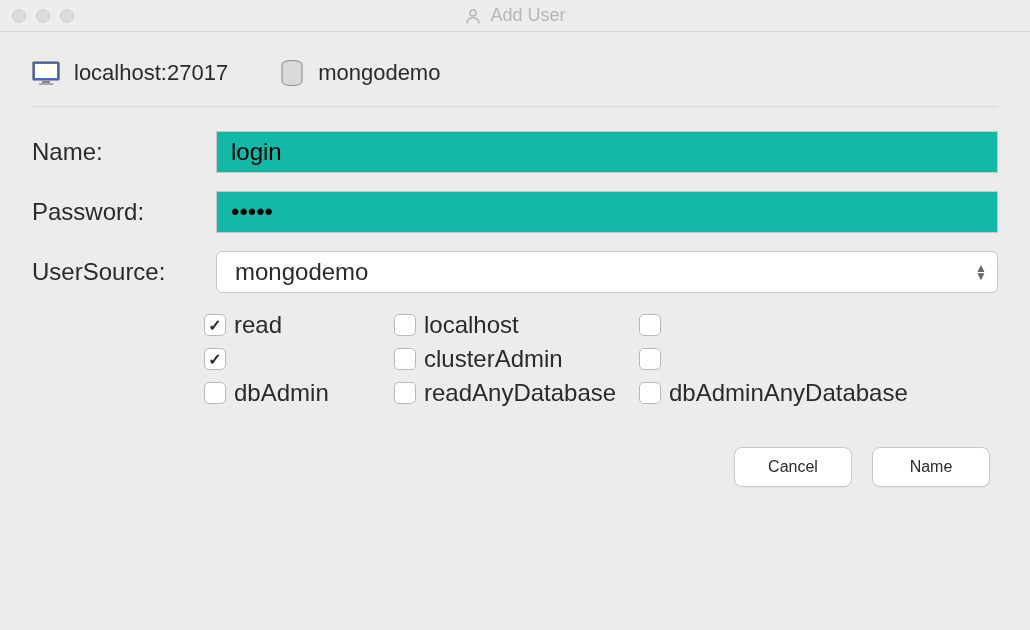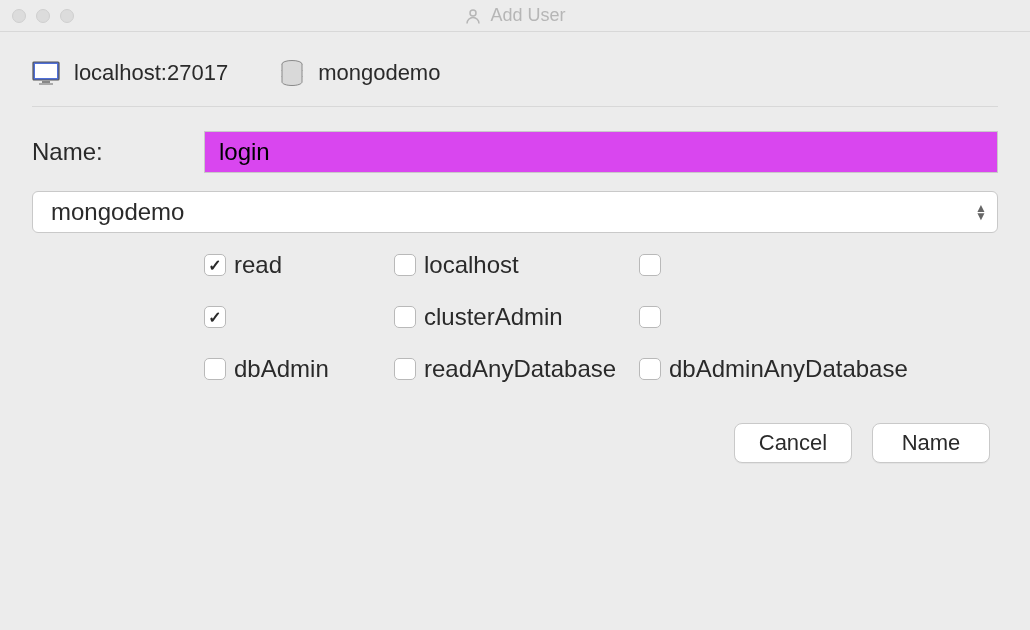--- a/index.html
+++ b/index.html
@@ -59,33 +59,33 @@
       justify-content: center;
     }
     .monitor-icon svg { width: 28px; height: 24px; }
     .db-icon svg { width: 24px; height: 26px; }
     .form-area {
       padding: 24px 32px 0 32px;
     }
     .form-row {
       display: flex;
       align-items: center;
-      gap: 12px;
+      gap: 24px;
       margin-bottom: 18px;
     }
     .form-label {
       width: 160px;
       font-size: 24px;
       color: #2a2a2a;
     }
     .text-input {
       flex: 1;
       height: 42px;
       border: 1px solid #c9c9c9;
-      background: #d946ef;
+      background: #14b8a6;
       font-size: 24px;
       padding: 0 14px;
       outline: none;
     }
     .select-wrap {
       flex: 1;
       position: relative;
       height: 42px;
       border: 1px solid #c9c9c9;
       border-radius: 6px;
@@ -98,21 +98,21 @@
     .select-arrows {
       position: absolute;
       right: 10px; top: 50%; transform: translateY(-50%);
       display: flex; flex-direction: column; line-height: 8px;
       font-size: 12px; color: #666;
     }
     .roles-grid {
       margin-left: 172px;
       display: grid;
       grid-template-columns: 190px 245px 330px;
-      row-gap: 24px;
+      row-gap: 6px;
       margin-top: 14px;
       margin-bottom: 40px;
     }
     .role-item {
       display: flex;
       align-items: center;
       gap: 8px;
       font-size: 24px;
     }
     .checkbox {
@@ -135,21 +135,21 @@
       justify-content: flex-end;
       gap: 20px;
       padding: 0 40px 24px 0;
     }
     .btn {
       min-width: 118px;
       height: 40px;
       border: 1px solid #c9c9c9;
       border-radius: 8px;
       background: #fff;
-      font-size: 22px;
+      font-size: 16px;
       display: inline-flex;
       align-items: center;
       justify-content: center;
       cursor: pointer;
       box-shadow: 0 1px 0 rgba(0,0,0,0.04);
     }
   </style>
 </head>
 <body>
 
@@ -192,22 +192,27 @@
   <span>mongodemo</span>
 </div>
 
 <div class="form-area">
 
   <div class="form-row">
     <div class="form-label">Name:</div>
     <input class="text-input" type="text" value="login" style="">
   </div>
 
-
   <div class="form-row">
+    <div class="form-label">Password:</div>
+    <input class="text-input" type="text" value="•••••" style="">
+  </div>
+
+  <div class="form-row">
+    <div class="form-label">UserSource:</div>
     <div class="select-wrap">
       <span>mongodemo</span>
       <span class="select-arrows">
         <span>▲</span>
           <span>▼</span>
       </span>
     </div>
   </div>
 
   <div class="roles-grid" id="roles-grid">

